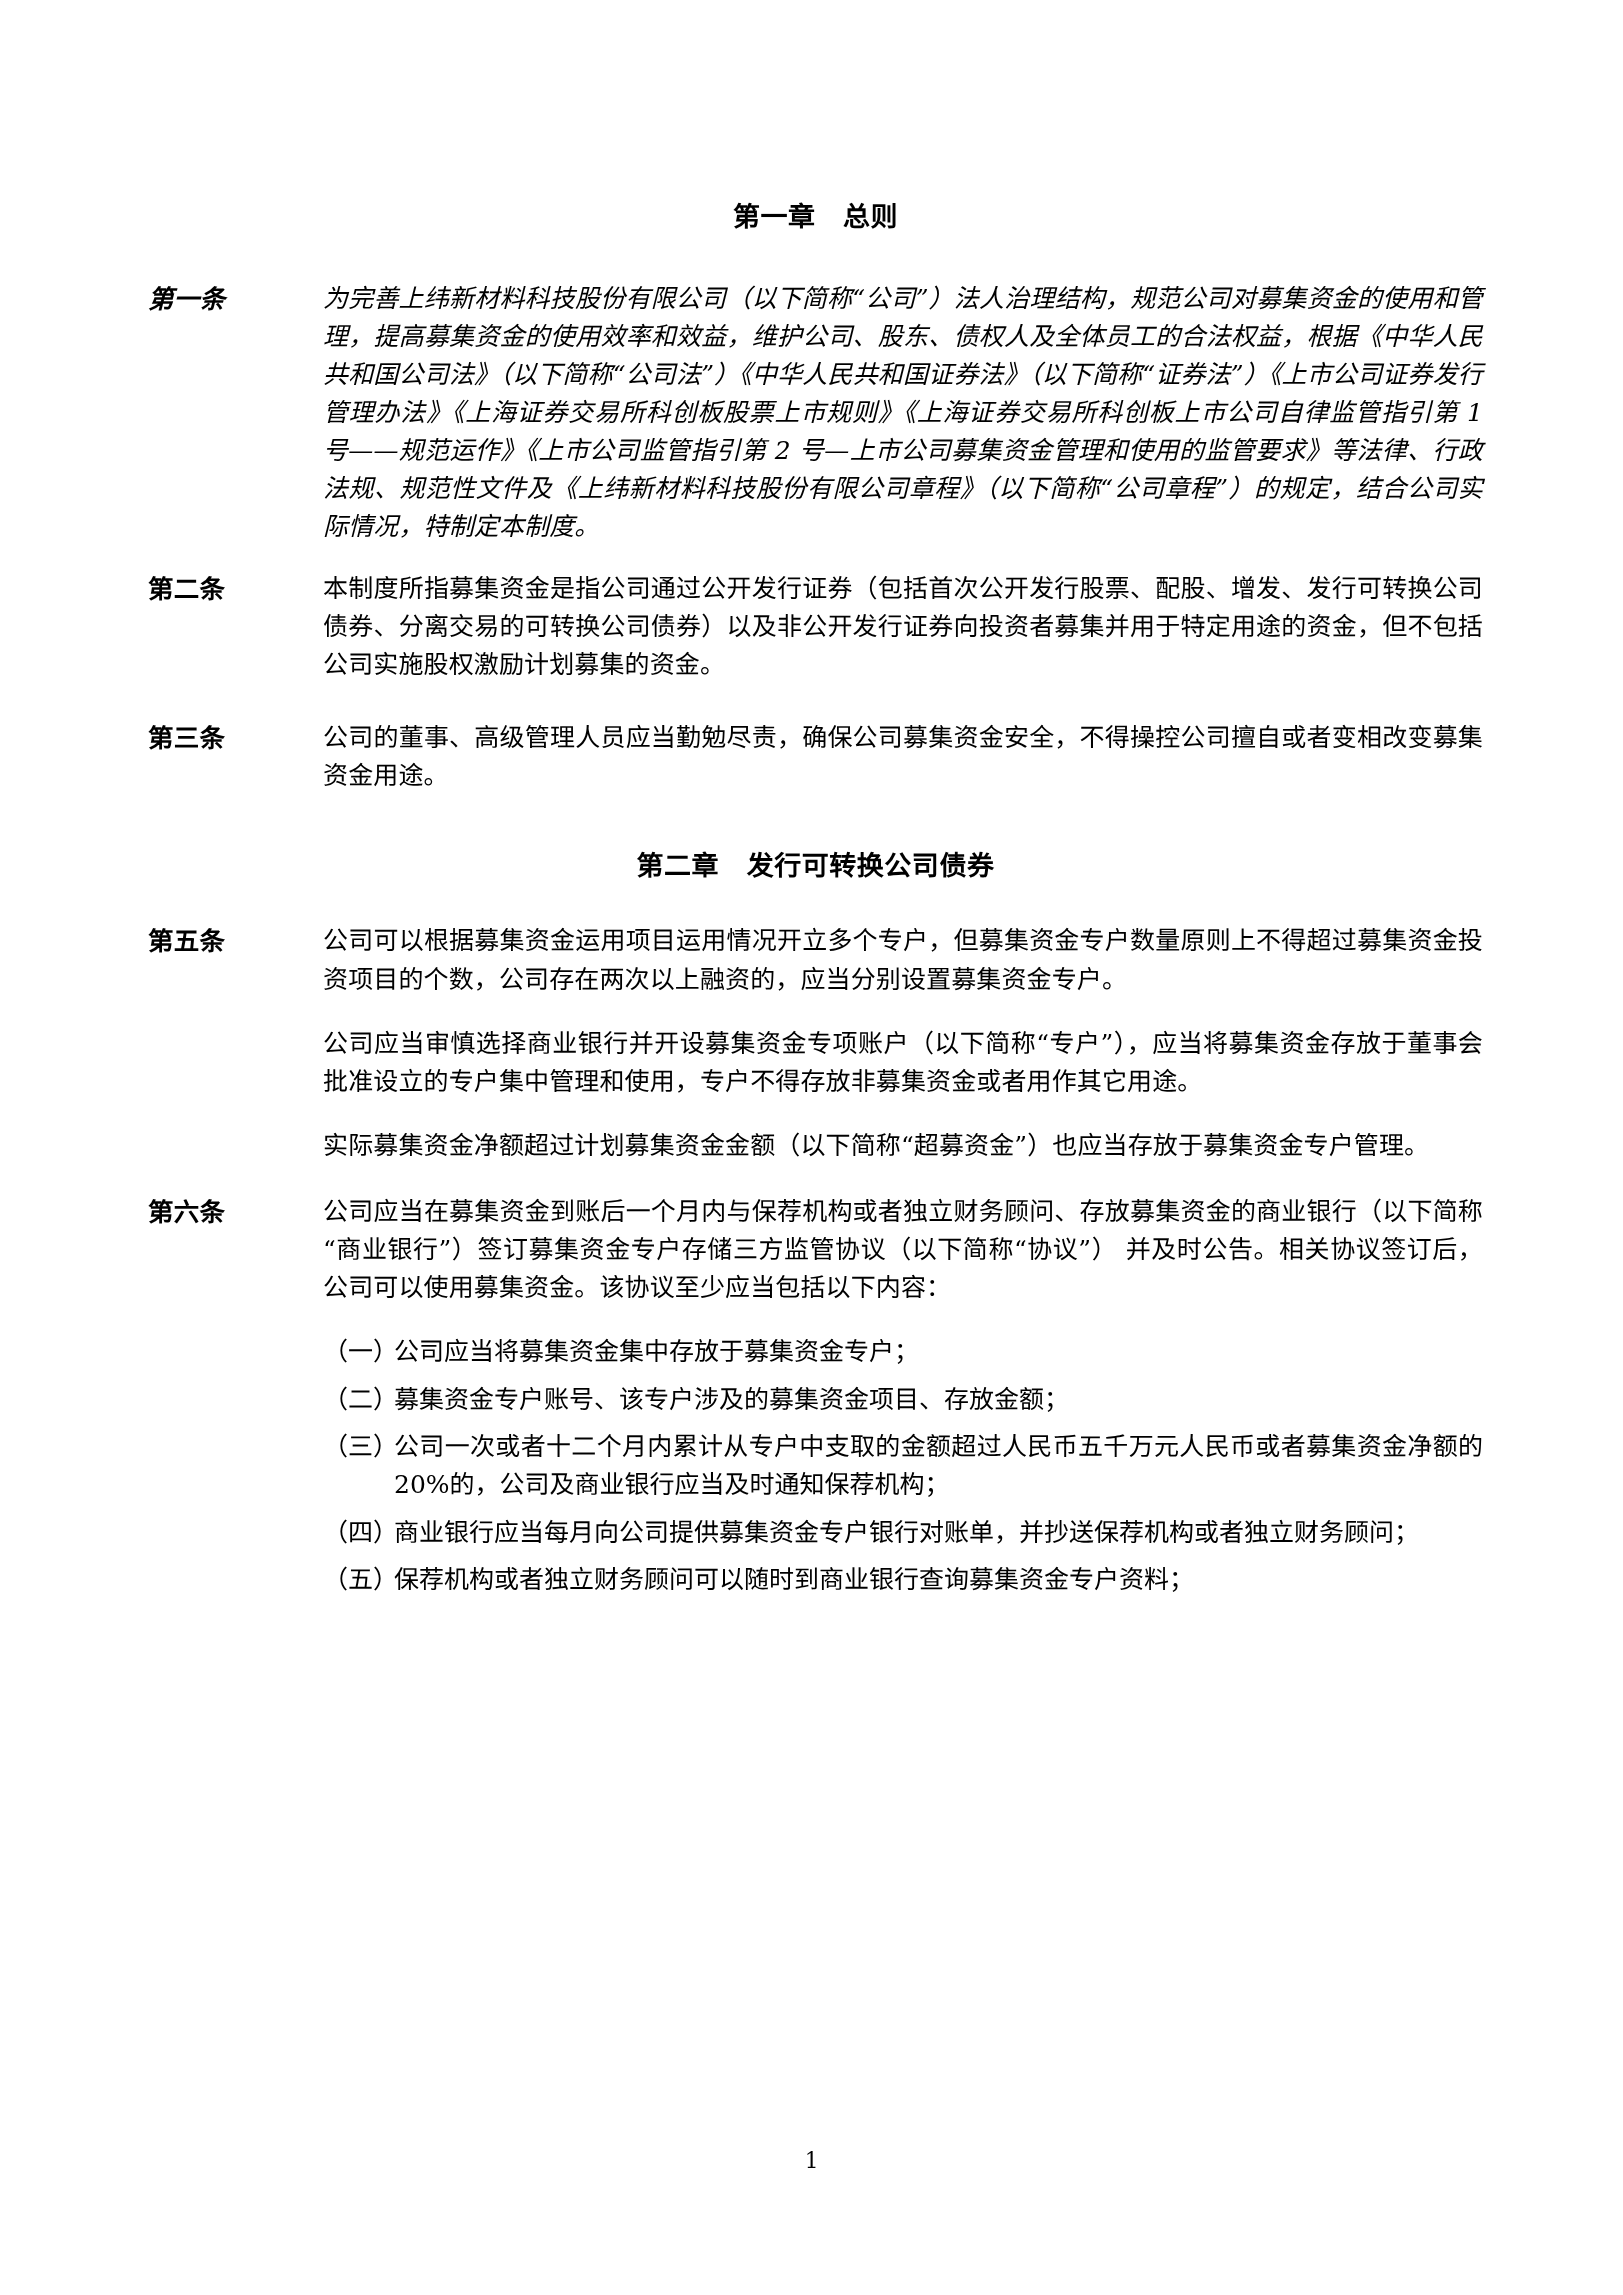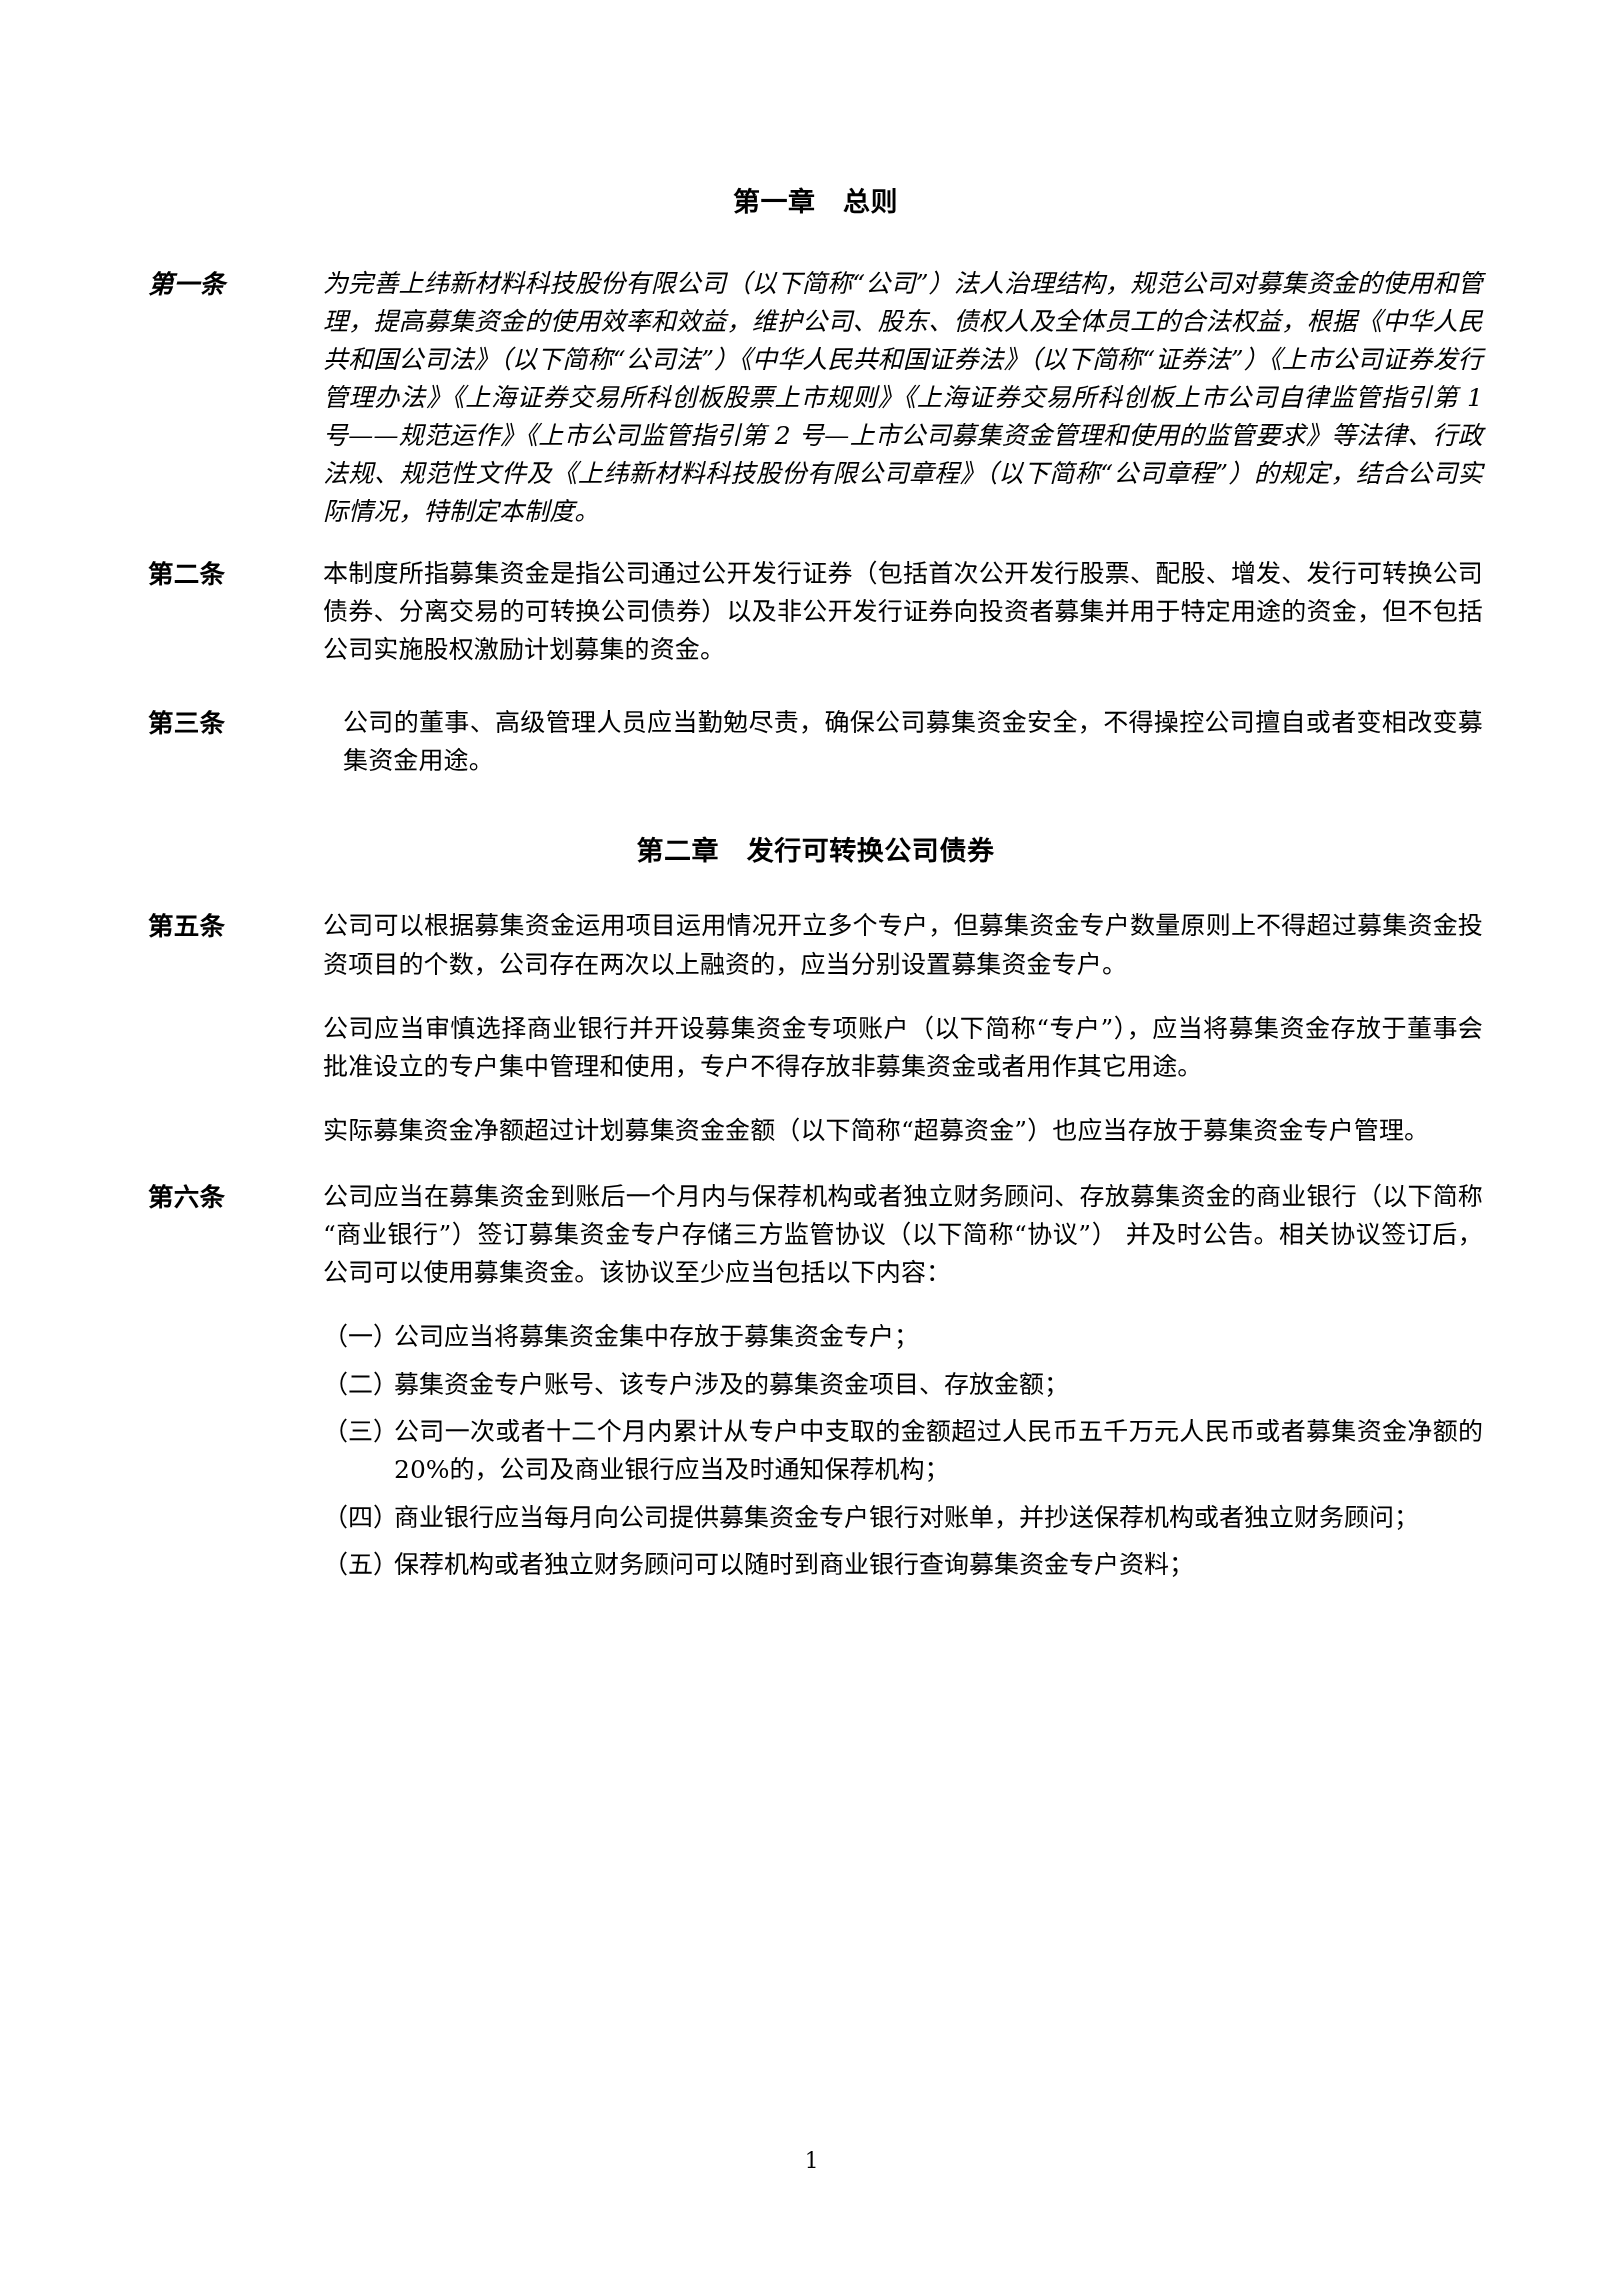--- a/index.html
+++ b/index.html
@@ -18,21 +18,21 @@
     box-sizing: border-box;
     padding: 0;
     font-family: "DejaVu Serif", "Liberation Serif", serif;
     color: #000000;
     overflow: hidden;
   }
 
   .content {
     position: absolute;
     left: 148px;
-    top: 187px;
+    top: 202px;
     width: 1335px;
   }
 
   
   .chapter-heading {
     text-align: center;
     font-size: 27px;
     line-height: 1.1;
     font-weight: 700;
     letter-spacing: 0.02em;
@@ -110,21 +110,21 @@
     top: 2150px;
     text-align: center;
     font-size: 21.6px;
     line-height: 1;
     font-family: "DejaVu Serif", "Liberation Serif", serif;
   }
 
   
   .art-1 { margin-bottom: 23.6px; font-style: italic; }
   .art-2 { margin-bottom: 34px; }
-  .art-3 { margin-bottom: 13px; gap: 20px; }
+  .art-3 { margin-bottom: 13px; }
   .art-4 { margin-bottom: 0px; }
   .art-5 { margin-bottom: 28px; }
   .art-6 { margin-bottom: 0px; }
 </style>
 </head>
 <body>
 
 <div class="page">
   <div class="content">
 

